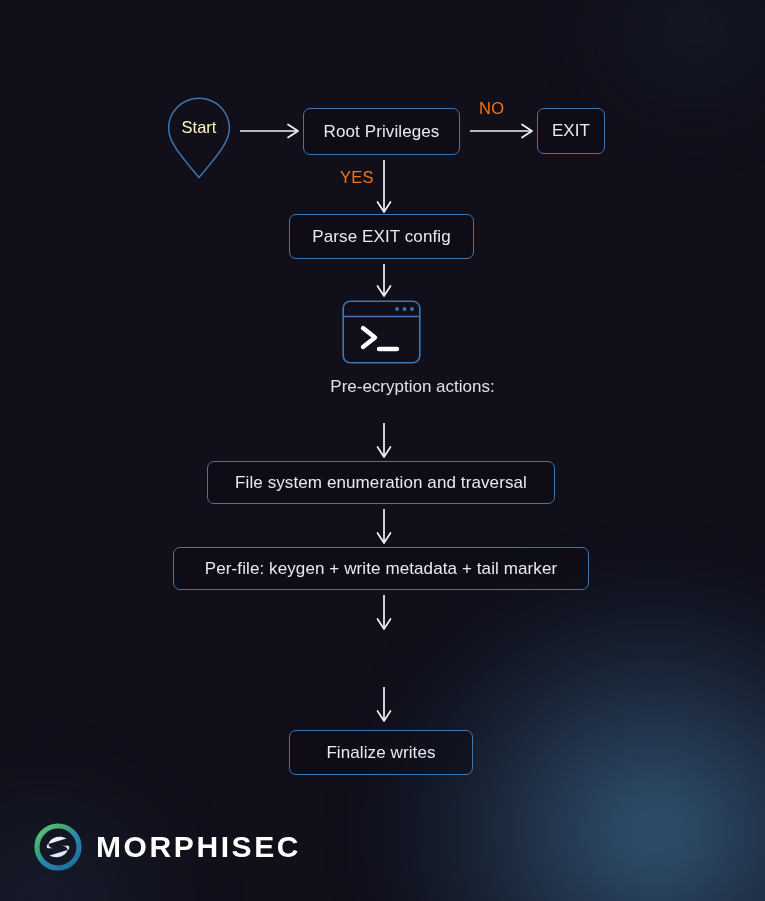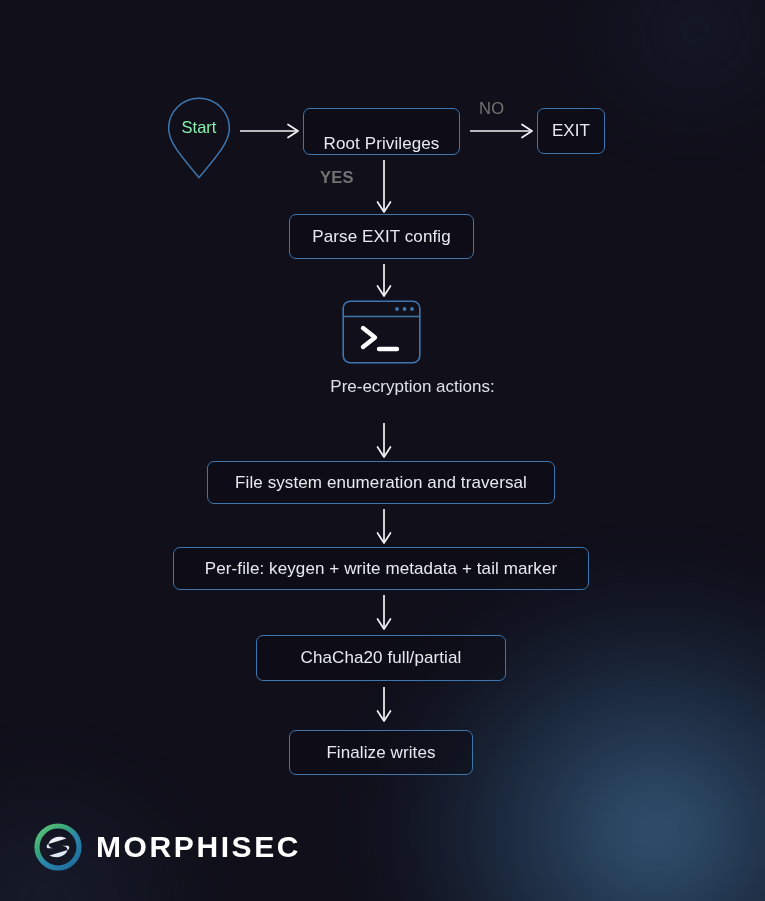--- a/index.html
+++ b/index.html
@@ -88,36 +88,36 @@
     width: 66px;
     height: 84px;
   }
   .pin svg { display: block; }
   .pin-label {
     position: absolute;
     top: 22px;
     left: 0;
     width: 66px;
     text-align: center;
-    color: #86efac;
+    color: #fef9c3;
     font-size: 16.5px;
     pointer-events: none;
   }
 
   
   .arrow {
     position: absolute;
     pointer-events: none;
   }
   .arrow svg { display: block; overflow: visible; }
 
   
   .edge-label {
     position: absolute;
-    color: #737373;
+    color: #f97316;
     font-size: 16.5px;
     letter-spacing: 0.3px;
   }
 
   
   .terminal {
     position: absolute;
     left: 342px;
     top: 300px;
     width: 79px;
@@ -172,38 +172,38 @@
     <div class="pin-label">Start</div>
   </div>
 
   <div class="arrow" style="left:240px; top:121px;">
     <svg width="62" height="20" viewBox="0 0 62 20">
       <line x1="0" y1="10" x2="56" y2="10" stroke="#f2f3f6" stroke-width="1.7"></line>
       <polyline points="48,3.5 58,10 48,16.5" fill="none" stroke="#f2f3f6" stroke-width="1.7" stroke-linecap="round" stroke-linejoin="round"></polyline>
     </svg>
   </div>
 
-  <div class="node" style="left:303px; top:108px; width:157px; height:47px;align-items:flex-end;">
+  <div class="node" style="left:303px; top:108px; width:157px; height:47px;">
     <span>Root Privileges</span>
   </div>
 
   <div class="edge-label" style="left:479px; top:99px;">NO</div>
 
   <div class="arrow" style="left:470px; top:121px;">
     <svg width="66" height="20" viewBox="0 0 66 20">
       <line x1="0" y1="10" x2="60" y2="10" stroke="#f2f3f6" stroke-width="1.7"></line>
       <polyline points="52,3.5 62,10 52,16.5" fill="none" stroke="#f2f3f6" stroke-width="1.7" stroke-linecap="round" stroke-linejoin="round"></polyline>
     </svg>
   </div>
 
   <div class="node" style="left:537px; top:108px; width:68px; height:46px;">
     <span>EXIT</span>
   </div>
 
-  <div class="edge-label" style="left:320px; top:168px;font-weight:bold;">YES</div>
+  <div class="edge-label" style="left:340px; top:168px;">YES</div>
 
   <div class="arrow" style="left:374px; top:160px;">
     <svg width="20" height="56" viewBox="0 0 20 56">
       <line x1="10" y1="0" x2="10" y2="50" stroke="#f2f3f6" stroke-width="1.7"></line>
       <polyline points="3.5,42 10,52 16.5,42" fill="none" stroke="#f2f3f6" stroke-width="1.7" stroke-linecap="round" stroke-linejoin="round"></polyline>
     </svg>
   </div>
 
   <div class="node" style="left:289px; top:214px; width:185px; height:45px;">
     <span>Parse EXIT config</span>
@@ -252,23 +252,20 @@
     <span>Per-file: keygen + write metadata + tail marker</span>
   </div>
 
   <div class="arrow" style="left:374px; top:595px;">
     <svg width="20" height="38" viewBox="0 0 20 38">
       <line x1="10" y1="0" x2="10" y2="32" stroke="#f2f3f6" stroke-width="1.7"></line>
       <polyline points="3.5,24 10,34 16.5,24" fill="none" stroke="#f2f3f6" stroke-width="1.7" stroke-linecap="round" stroke-linejoin="round"></polyline>
     </svg>
   </div>
 
-  <div class="node" style="left:256px; top:635px; width:250px; height:46px;">
-    <span>ChaCha20 full/partial</span>
-  </div>
 
   <div class="arrow" style="left:374px; top:687px;">
     <svg width="20" height="38" viewBox="0 0 20 38">
       <line x1="10" y1="0" x2="10" y2="32" stroke="#f2f3f6" stroke-width="1.7"></line>
       <polyline points="3.5,24 10,34 16.5,24" fill="none" stroke="#f2f3f6" stroke-width="1.7" stroke-linecap="round" stroke-linejoin="round"></polyline>
     </svg>
   </div>
 
   <div class="node" style="left:289px; top:730px; width:184px; height:45px;text-align:center;">
     <span>Finalize writes</span>

